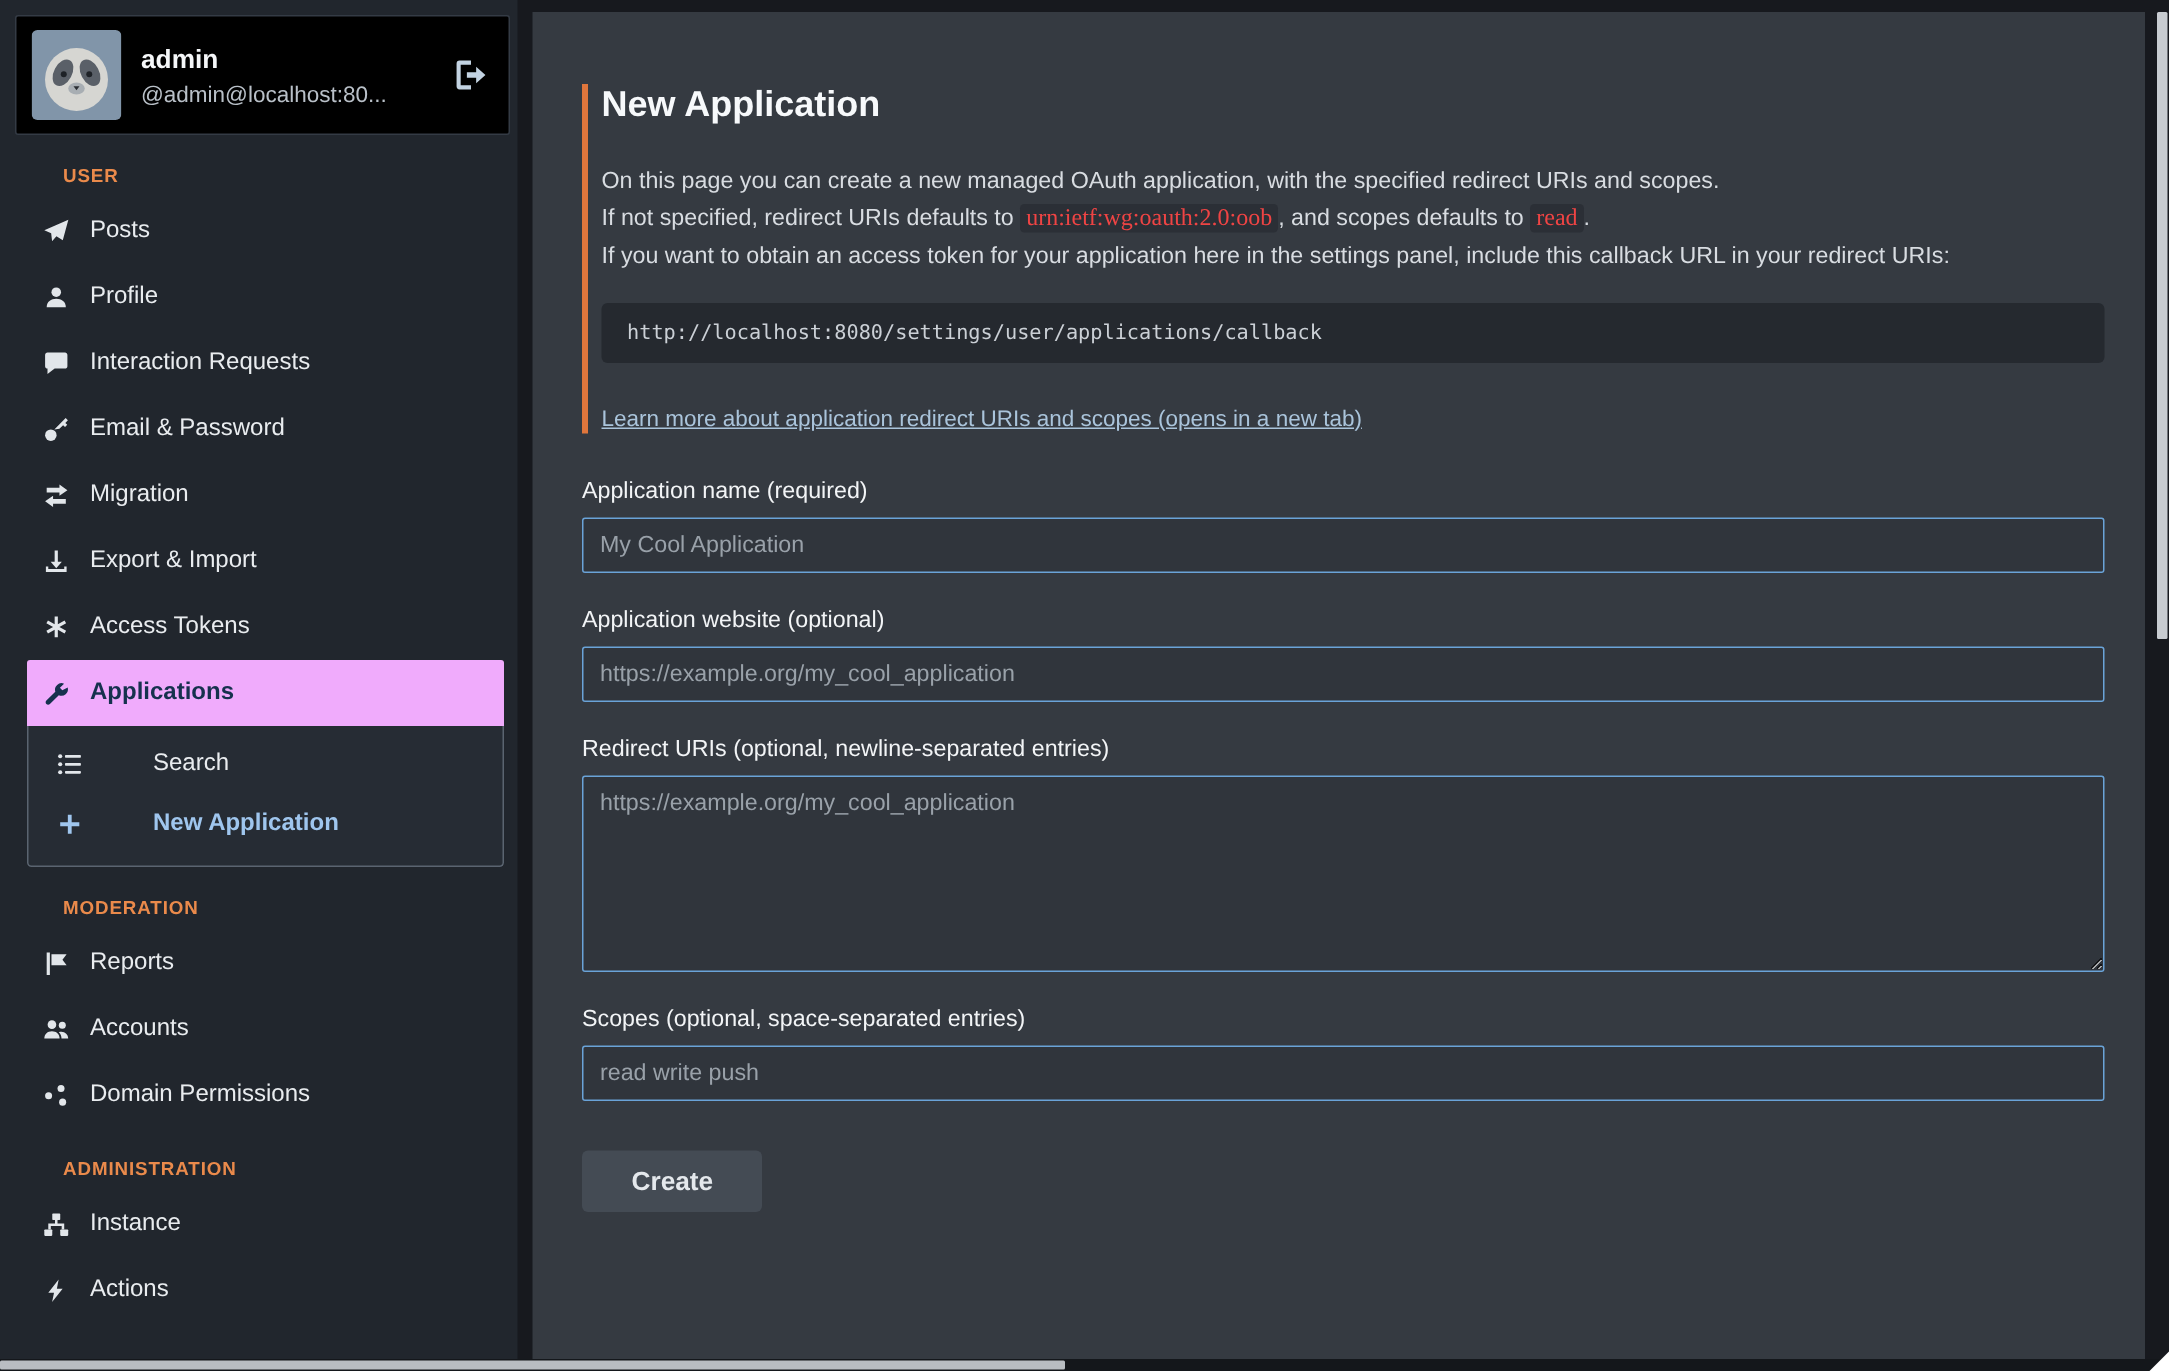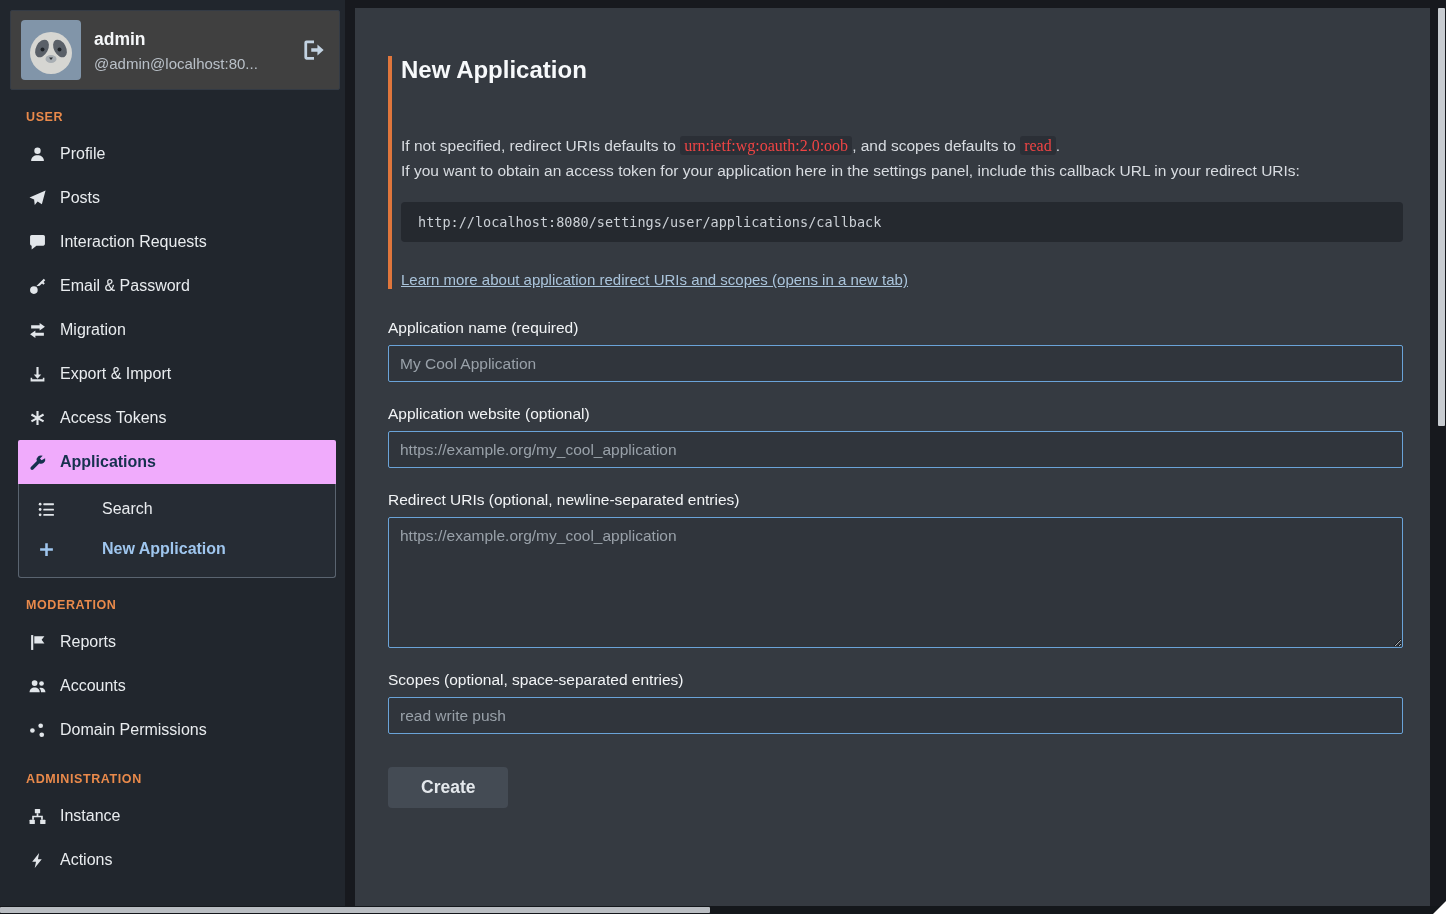--- a/index.html
+++ b/index.html
@@ -12,33 +12,33 @@
   }
   svg { display:block; }
 
   
   .sidebar {
     position:absolute; left:0; top:0; width:345px; height:914px;
     background:#21262d; padding:10px 5px 0 10px;
   }
   .user-card {
     display:flex; align-items:center; gap:13px;
-    background:#404040; border:1px solid #343b45; border-radius:2px;
+    background:#000000; border:1px solid #343b45; border-radius:2px;
     height:80px; padding:9px 14px 9px 10px;
   }
   .avatar { width:60px; height:60px; border-radius:4px; overflow:hidden; flex:0 0 60px; }
   .user-meta { min-width:0; }
   .user-name { font-size:17.5px; font-weight:bold; color:#f5f7f9; margin-bottom:5px; }
   .user-handle { font-size:15px; color:#b9c0c8; white-space:nowrap; overflow:hidden; }
   .logout-btn { margin-left:auto; color:#c3d3e2; cursor:pointer; flex:0 0 auto; }
 
   .nav { margin:0 4px 0 8px; }
   .section-label {
     color:#ea8a4b; font-size:12.5px; font-weight:bold; letter-spacing:.6px;
-    margin:20px 0 8px 8px;
+    margin:20px 0 8px 24px;
   }
   .nav-item {
     display:flex; align-items:center; gap:13px; height:44px;
     padding:0 8px 0 10px; color:#e9ecef; font-size:16px;
     border-radius:2px; cursor:pointer; text-decoration:none;
   }
   .icon {
     width:19px; height:17px; display:inline-flex; align-items:center; justify-content:center;
     color:#e2e6ea; flex:0 0 19px;
   }
@@ -131,34 +131,34 @@
     </span>
   </div>
 
   <nav class="nav">
 
     <div class="section-label">USER</div>
 
     <a class="nav-item">
       <span class="icon">
         <svg viewBox="0 0 16 16" width="17" height="17" fill="currentColor">
+            <path d="M15.6.4L.5 7l4.3 1.9L5.4 14l2.7-3.2 4 2.5z"></path>
+          </svg>
+      </span>
+      <span>Posts</span>
+    </a>
+
+    <a class="nav-item">
+      <span class="icon">
+        <svg viewBox="0 0 16 16" width="17" height="17" fill="currentColor">
             <circle cx="8" cy="4.5" r="3"></circle>
             <path d="M2 14c0-3.5 2.7-5.3 6-5.3s6 1.8 6 5.3z"></path>
           </svg>
       </span>
       <span>Profile</span>
-    </a>
-
-    <a class="nav-item">
-      <span class="icon">
-        <svg viewBox="0 0 16 16" width="17" height="17" fill="currentColor">
-            <path d="M15.6.4L.5 7l4.3 1.9L5.4 14l2.7-3.2 4 2.5z"></path>
-          </svg>
-      </span>
-      <span>Posts</span>
     </a>
 
     <a class="nav-item">
       <span class="icon">
         <svg viewBox="0 0 16 16" width="17" height="17" fill="currentColor">
             <path d="M1 2.5C1 1.7 1.7 1 2.5 1h11c.8 0 1.5.7 1.5 1.5v7c0 .8-.7 1.5-1.5 1.5H7l-4.5 3.5V11H2.5C1.7 11 1 10.3 1 9.5z"></path>
           </svg>
       </span>
       <span>Interaction Requests</span>
     </a>
@@ -295,21 +295,21 @@
     </a>
 
   </nav>
 </div>
 
 <div class="main">
 
   <div class="intro">
     <h1 class="page-title">New Application</h1>
     <div class="intro-text">
-      <br>
+      <span>On this page you can create a new managed OAuth application, with the specified redirect URIs and scopes.</span><br>
       <span>If not specified, redirect URIs defaults to </span><code class="inline-code">urn:ietf:wg:oauth:2.0:oob</code><span>, and scopes defaults to </span><code class="inline-code">read</code><span>.</span><br>
       <span>If you want to obtain an access token for your application here in the settings panel, include this callback URL in your redirect URIs:</span>
     </div>
     <div class="codeblock">http://localhost:8080/settings/user/applications/callback</div>
     <a class="learn-link">Learn more about application redirect URIs and scopes (opens in a new tab)</a>
   </div>
 
   <div class="form">
 
     <div class="field">

